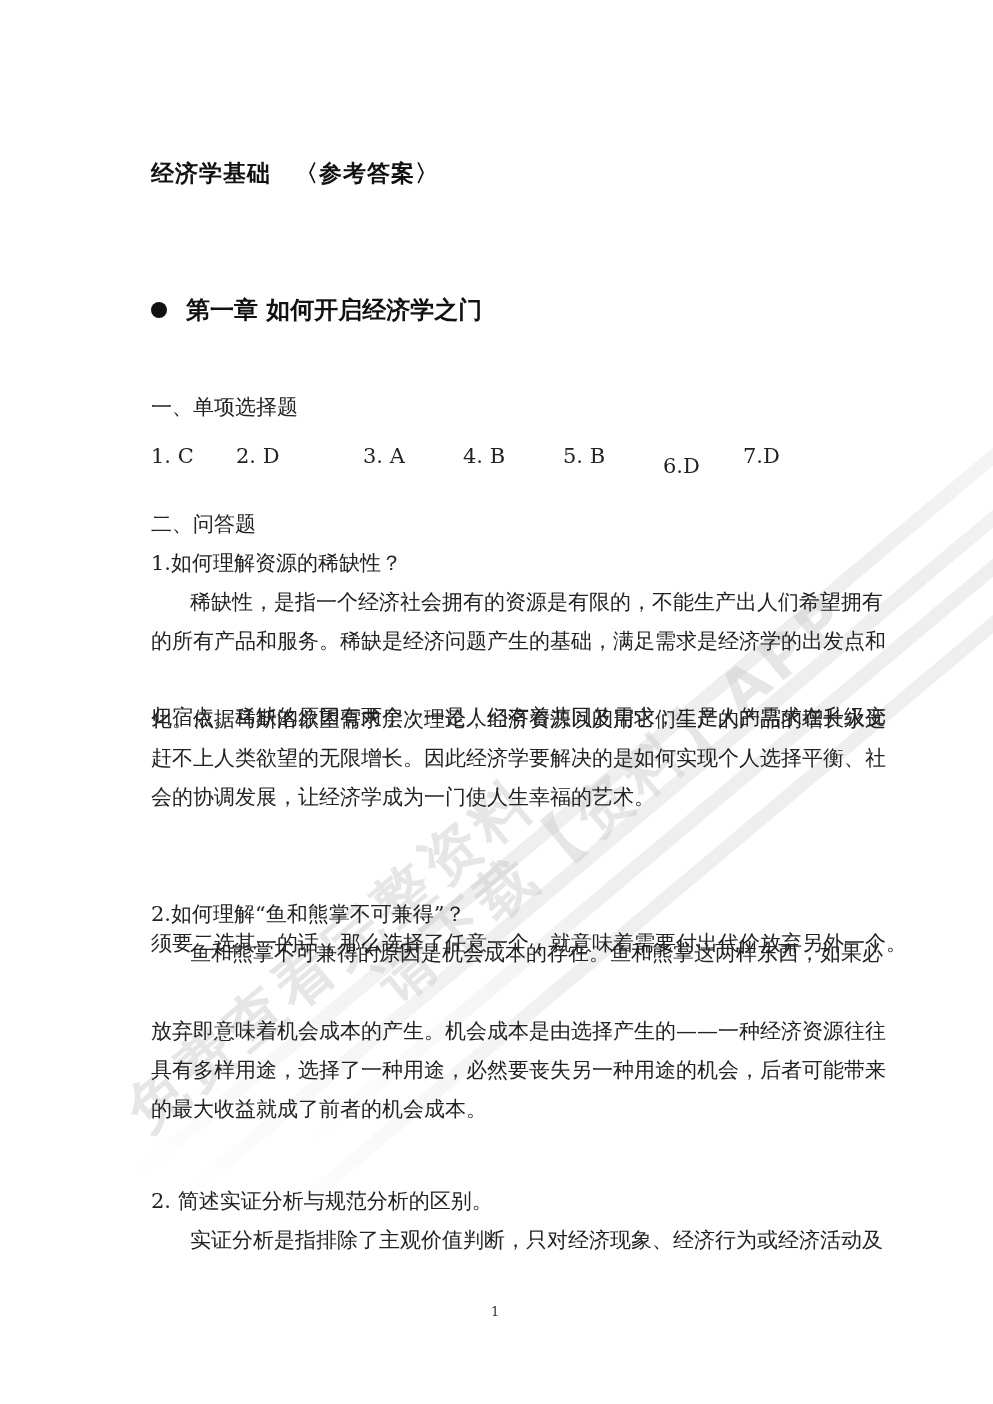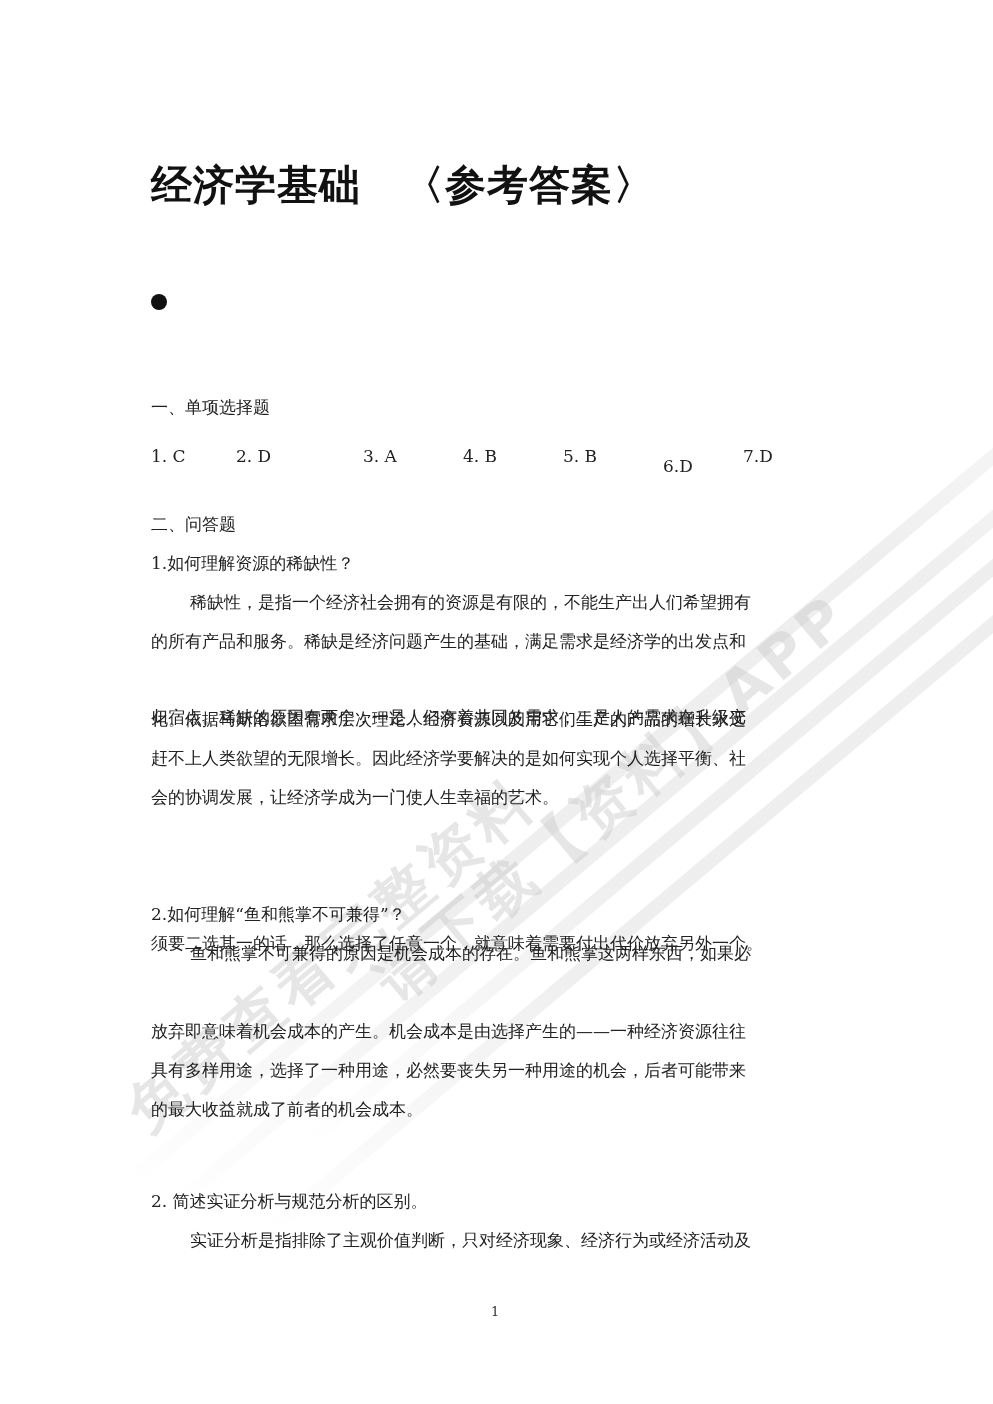--- a/index.html
+++ b/index.html
@@ -19,35 +19,35 @@
   }
   .wm-text {
     position: absolute; color: rgba(200,200,200,0.45);
     font-family: "DejaVu Sans", sans-serif; font-weight: bold;
     font-size: 58px; letter-spacing: 6px; white-space: nowrap;
     transform-origin: 0 0;
   }
   .doc-title {
     position: absolute; left: 151px; top: 158px;
     font-family: "DejaVu Sans", "Liberation Sans", sans-serif;
-    font-weight: bold; font-size: 41px; letter-spacing: 1px; color: #111;
+    font-weight: bold; font-size: 23px; letter-spacing: 1px; color: #111;
     margin: 0;
   }
   .chapter {
     position: absolute; left: 151px; top: 294px;
     display: flex; align-items: center;
     font-family: "DejaVu Sans", "Liberation Sans", sans-serif;
     font-weight: bold; font-size: 24px; color: #111; margin: 0;
   }
   .bullet {
     width: 16px; height: 16px; border-radius: 50%; background: #111;
     margin-right: 19px;
   }
   .line {
-    position: absolute; left: 151px; font-size: 17px; line-height: 22px;
+    position: absolute; left: 151px; font-size: 21px; line-height: 22px;
     white-space: nowrap; color: #222;
   }
   .indent { left: 190px; }
   .answers { display: flex; align-items: center; }
   .answers span { display: inline-block; }
   .page-num {
     position: absolute; left: 491px; top: 1304px; font-size: 13px; color: #333;
   }
 </style>
 </head>
@@ -59,20 +59,21 @@
   <div class="wm-band" style="left:260px; top:1230px; transform: rotate(-40deg);"></div>
   <div class="wm-band" style="left:300px; top:1140px; transform: rotate(-40deg);"></div>
   <div class="wm-text" style="left:110px; top:1090px; transform: rotate(-40deg);">免费查看完整资料</div>
   <div class="wm-text" style="left:360px; top:960px; transform: rotate(-40deg);">请下载【资料】APP</div>
 </div>
 
 <h1 class="doc-title">经济学基础　〈参考答案〉</h1>
 
 <h2 class="chapter">
   <span class="bullet"></span>
+  <span>第一章  如何开启经济学之门</span>
 </h2>
 
 <div class="line" style="top:396px;">一、单项选择题</div>
 <div class="line answers" style="top:435px;">
   <span style="width:85px;">1. C</span>
   <span style="width:100px;">2. D</span>
   <span style="width:100px;margin-left:27px;">3. A</span>
   <span style="width:100px;">4. B</span>
   <span style="width:100px;">5. B</span>
   <span style="width:80px;margin-top:20px;">6.D</span>

